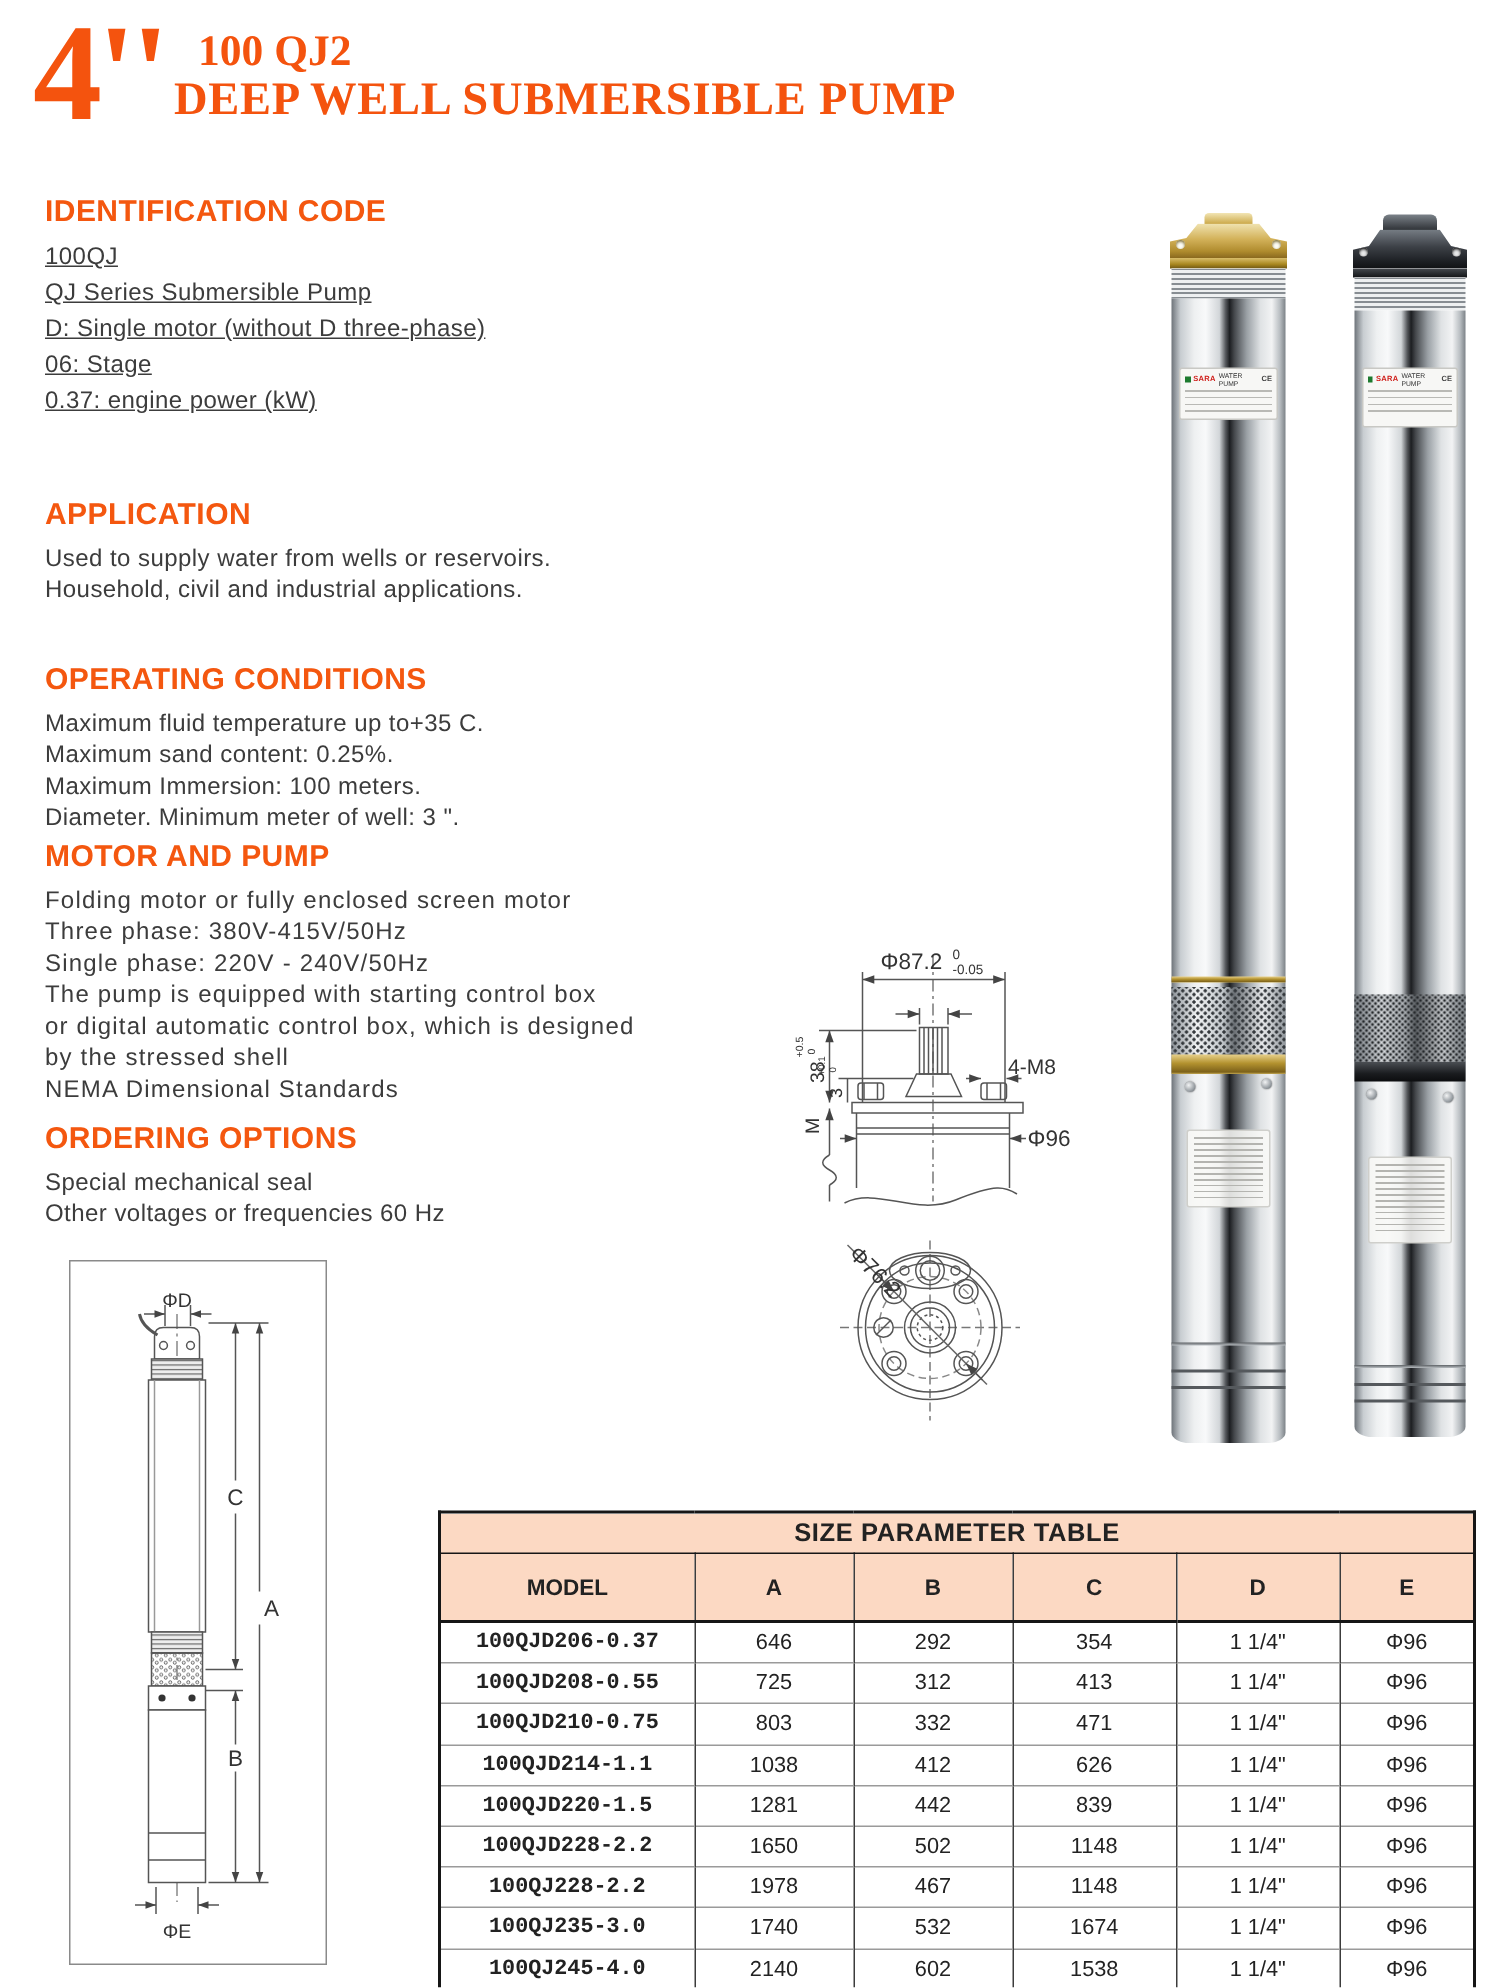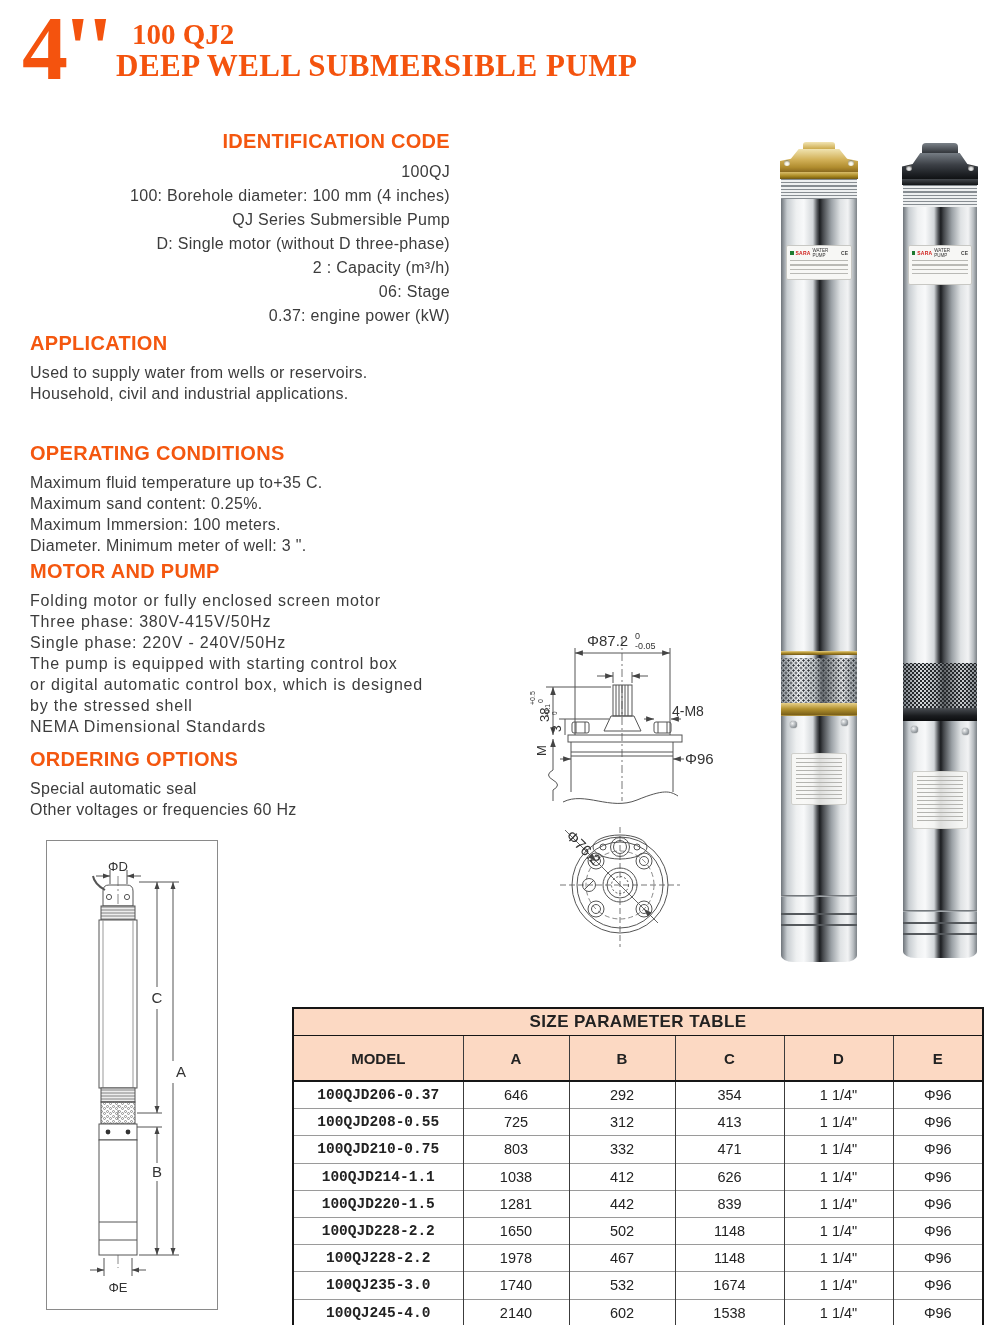--- a/index.html
+++ b/index.html
@@ -12,21 +12,21 @@
             font-size:92px;line-height:1;color:#f4530e;letter-spacing:-3px;}
   .series{left:132px;top:18px;font-family:"Liberation Serif",serif;font-weight:bold;
           font-size:29px;color:#f4530e;}
   .main-title{left:116px;top:48px;font-family:"Liberation Serif",serif;font-weight:bold;
           font-size:31px;color:#f4530e;letter-spacing:0.5px;}
 
   
   .sec{left:30px;width:420px;}
   .sec h3{margin:0 0 7px 0;font-size:20px;font-weight:bold;color:#f4570f;letter-spacing:0.3px;}
   .sec p{margin:0;font-size:16px;line-height:21px;letter-spacing:0.3px;color:#3c3c3c;}
-  .sec.id p{line-height:24px;}
+  .sec.id p{line-height:24px;text-decoration:underline;}
   .sec.motor p{letter-spacing:0.8px;}
 
   
   svg text{font-family:"Liberation Sans","DejaVu Sans",sans-serif;fill:#333;}
 
   
   .pump{overflow:visible;}
   .pump .body{position:absolute;left:1px;right:1px;
     background:linear-gradient(90deg,#6e747a 0%,#c8cdd1 8%,#eef0f1 20%,#f8f9fa 30%,#d2d6d9 42%,
       #55585c 47.5%,#1c1e21 51%,#44474b 55%,#9aa0a5 66%,#dfe2e4 78%,#f2f3f4 88%,#b9bec2 95%,#7c8287 100%);
@@ -95,27 +95,25 @@
 </style>
 </head>
 <body>
 
 <div id="page">
 
   <div class="abs big-size">4''</div>
   <div class="abs series">100 QJ2</div>
   <div class="abs main-title">DEEP WELL SUBMERSIBLE PUMP</div>
 
-  <div class="abs sec id" style="top:130px;text-align:right;">
+  <div class="abs sec id" style="top:130px;">
     <h3>IDENTIFICATION CODE</h3>
     <p>100QJ</p>
-    <p>100: Borehole diameter: 100 mm (4 inches)</p>
     <p>QJ Series Submersible Pump</p>
     <p>D: Single motor (without D three-phase)</p>
-    <p>2 :  Capacity (m³/h)</p>
     <p>06: Stage</p>
     <p>0.37: engine power (kW)</p>
   </div>
 
   <div class="abs sec" style="top:332px;">
     <h3>APPLICATION</h3>
     <p>Used to supply water from wells or reservoirs.</p>
     <p>Household, civil and industrial applications.</p>
   </div>
 
@@ -133,21 +131,21 @@
     <p>Three phase: 380V-415V/50Hz</p>
     <p>Single phase: 220V - 240V/50Hz</p>
     <p>The pump is equipped with starting control box</p>
     <p>or digital automatic control box, which is designed</p>
     <p>by the stressed shell</p>
     <p>NEMA Dimensional Standards</p>
   </div>
 
   <div class="abs sec" style="top:748px;">
     <h3>ORDERING OPTIONS</h3>
-    <p>Special automatic seal</p>
+    <p>Special mechanical seal</p>
     <p>Other voltages or frequencies 60 Hz</p>
   </div>
 
   <svg class="abs" style="left:525px;top:615px;" width="250" height="365" viewBox="0 0 250 365">
     <defs>
       <marker id="ar" viewBox="0 0 8 6" markerWidth="9" markerHeight="7" refX="7.5" refY="3" orient="auto-start-reverse">
         <path d="M0.5,0.5 L7.5,3 L0.5,5.5 Z" fill="#444"></path>
       </marker>
     </defs>
     <g stroke="#555" stroke-width="1" fill="none">

